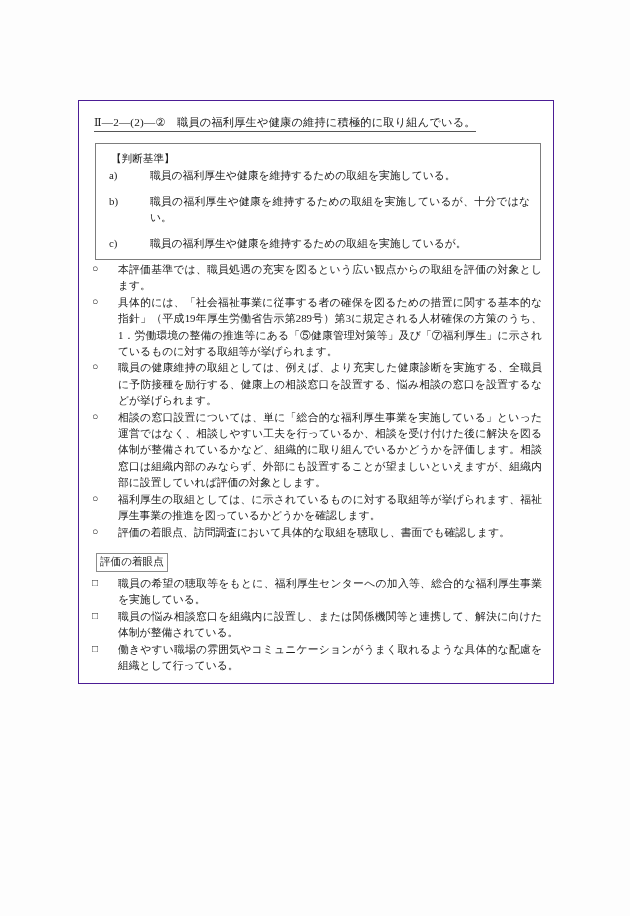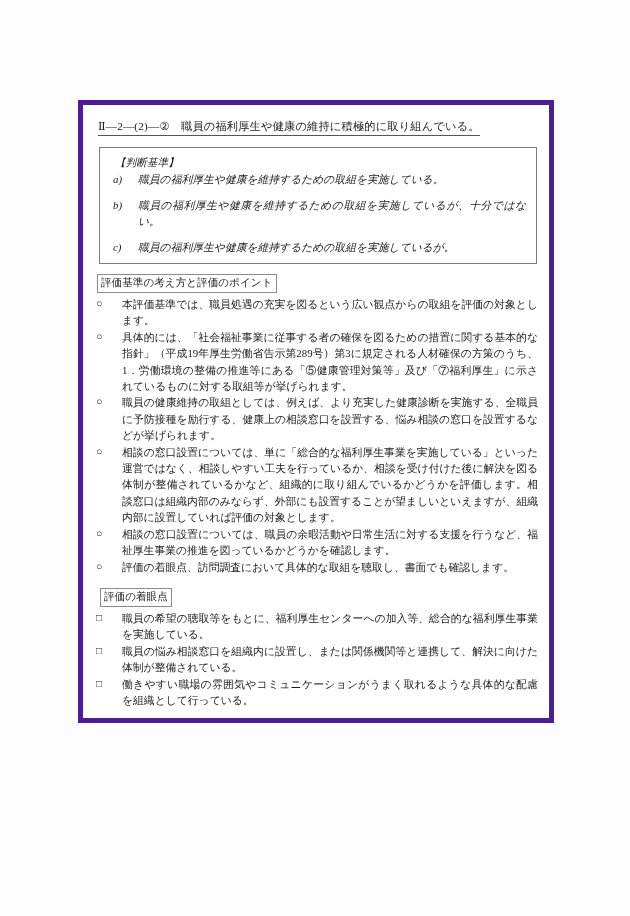--- a/index.html
+++ b/index.html
@@ -20,21 +20,21 @@
     height: 916px;
     background: #fdfdfd;
   }
   
   .doc-frame {
     position: absolute;
     left: 78px;
     top: 100px;
     width: 476px;
     box-sizing: border-box;
-    border: 5px solid #4c1d95;
+    border: 1px solid #4c1d95;
     background: #ffffff;
     padding: 9px 9px 10px 9px;
   }
 
   
   .title-row {
     padding: 2px 0 3px 6px;
   }
   .title-text {
     display: inline-block;
@@ -45,21 +45,20 @@
     padding-bottom: 1px;
     white-space: pre;
   }
 
   
   .criteria-box {
     margin: 8px 3px 0 7px;
     border: 1px solid #7d7d7d;
     padding: 7px 10px 8px 10px;
     background: #ffffff;
-    font-style: italic;
   }
   .criteria-heading {
     font-size: 10.6px;
     line-height: 15px;
     padding-left: 5px;
     margin-bottom: 1px;
   }
   .criteria-item {
     display: flex;
     font-size: 10.8px;
@@ -71,20 +70,21 @@
     flex: 0 0 auto;
     width: 28px;
     padding-left: 3px;
     box-sizing: border-box;
     font-family: "Liberation Serif", serif;
   }
   .crit-text {
     flex: 1 1 auto;
     text-align: justify;
     text-justify: inter-character;
+    margin-left: 16px;
   }
 
   
   .section-chip {
     display: inline-block;
     border: 1px solid #8c8c8c;
     font-size: 10.6px;
     line-height: 14px;
     padding: 1px 3px 2px 3px;
     margin: 10px 0 2px 5px;
@@ -143,42 +143,41 @@
         <span class="crit-marker">b)</span>
         <span class="crit-text">職員の福利厚生や健康を維持するための取組を実施しているが、十分ではない。</span>
       </div>
 
       <div class="criteria-item">
         <span class="crit-marker">c)</span>
         <span class="crit-text">職員の福利厚生や健康を維持するための取組を実施しているが。</span>
       </div>
     </div>
 
-    <div class="section-chip">評価基準の考え方と評価のポイント</div>
 
     <div class="bullet-list">
       <div class="bullet-row">
         <span class="bullet-marker">○</span>
         <span class="bullet-text">本評価基準では、職員処遇の充実を図るという広い観点からの取組を評価の対象とします。</span>
       </div>
       <div class="bullet-row">
         <span class="bullet-marker">○</span>
         <span class="bullet-text">具体的には、「社会福祉事業に従事する者の確保を図るための措置に関する基本的な指針」（平成19年厚生労働省告示第289号）第3に規定される人材確保の方策のうち、1．労働環境の整備の推進等にある「⑤健康管理対策等」及び「⑦福利厚生」に示されているものに対する取組等が挙げられます。</span>
       </div>
       <div class="bullet-row">
         <span class="bullet-marker">○</span>
         <span class="bullet-text">職員の健康維持の取組としては、例えば、より充実した健康診断を実施する、全職員に予防接種を励行する、健康上の相談窓口を設置する、悩み相談の窓口を設置するなどが挙げられます。</span>
       </div>
       <div class="bullet-row">
         <span class="bullet-marker">○</span>
         <span class="bullet-text">相談の窓口設置については、単に「総合的な福利厚生事業を実施している」といった運営ではなく、相談しやすい工夫を行っているか、相談を受け付けた後に解決を図る体制が整備されているかなど、組織的に取り組んでいるかどうかを評価します。相談窓口は組織内部のみならず、外部にも設置することが望ましいといえますが、組織内部に設置していれば評価の対象とします。</span>
       </div>
       <div class="bullet-row">
         <span class="bullet-marker">○</span>
-        <span class="bullet-text">相談の窓口設置については、職員の余暇活動や日常生活に対する支援を行うなど、福祉厚生事業の推進を図っているかどうかを確認します。</span>
+        <span class="bullet-text">福利厚生の取組としては、に示されているものに対する取組等が挙げられます、福祉厚生事業の推進を図っているかどうかを確認します。</span>
       </div>
       <div class="bullet-row">
         <span class="bullet-marker">○</span>
         <span class="bullet-text">評価の着眼点、訪問調査において具体的な取組を聴取し、書面でも確認します。</span>
       </div>
     </div>
 
     <div class="section-chip second">評価の着眼点</div>
 
     <div class="bullet-list">

